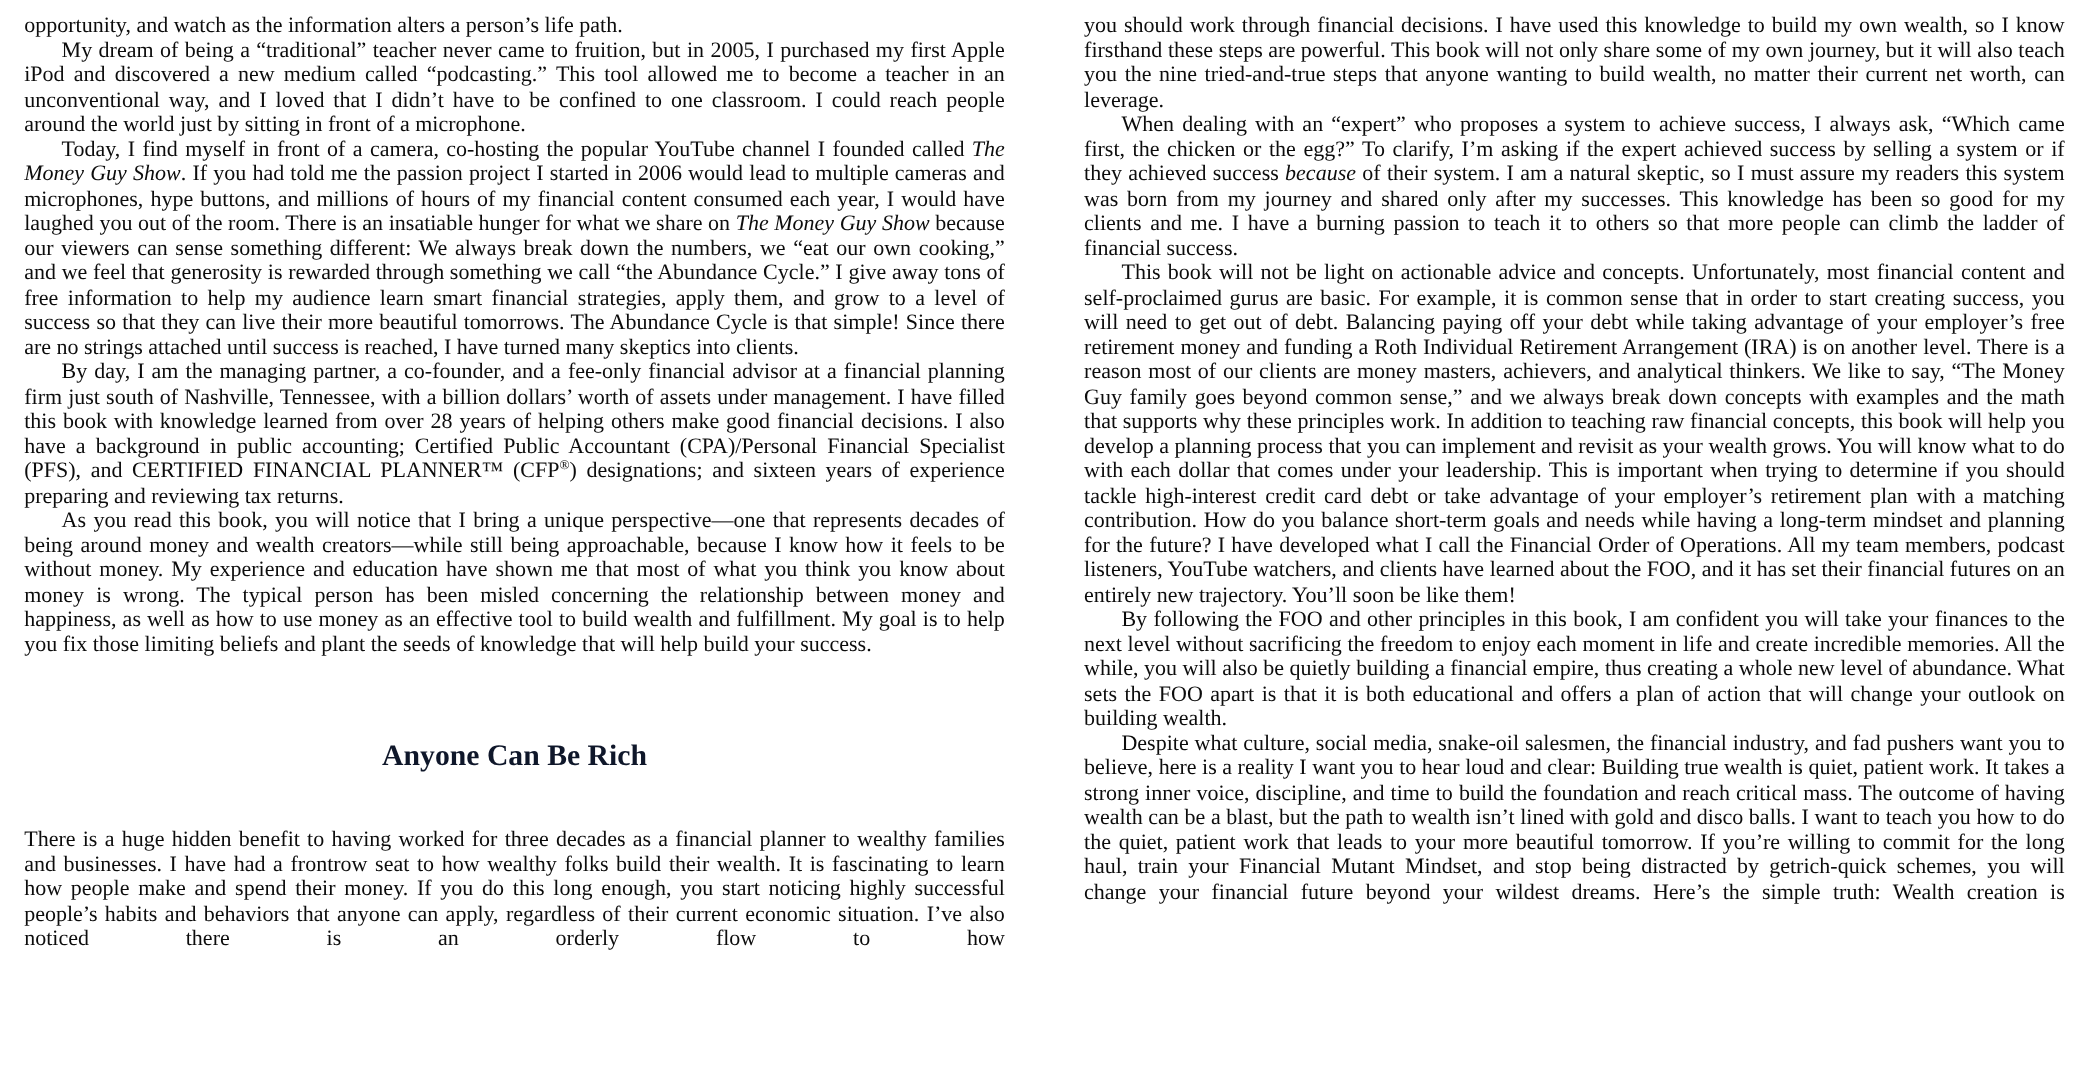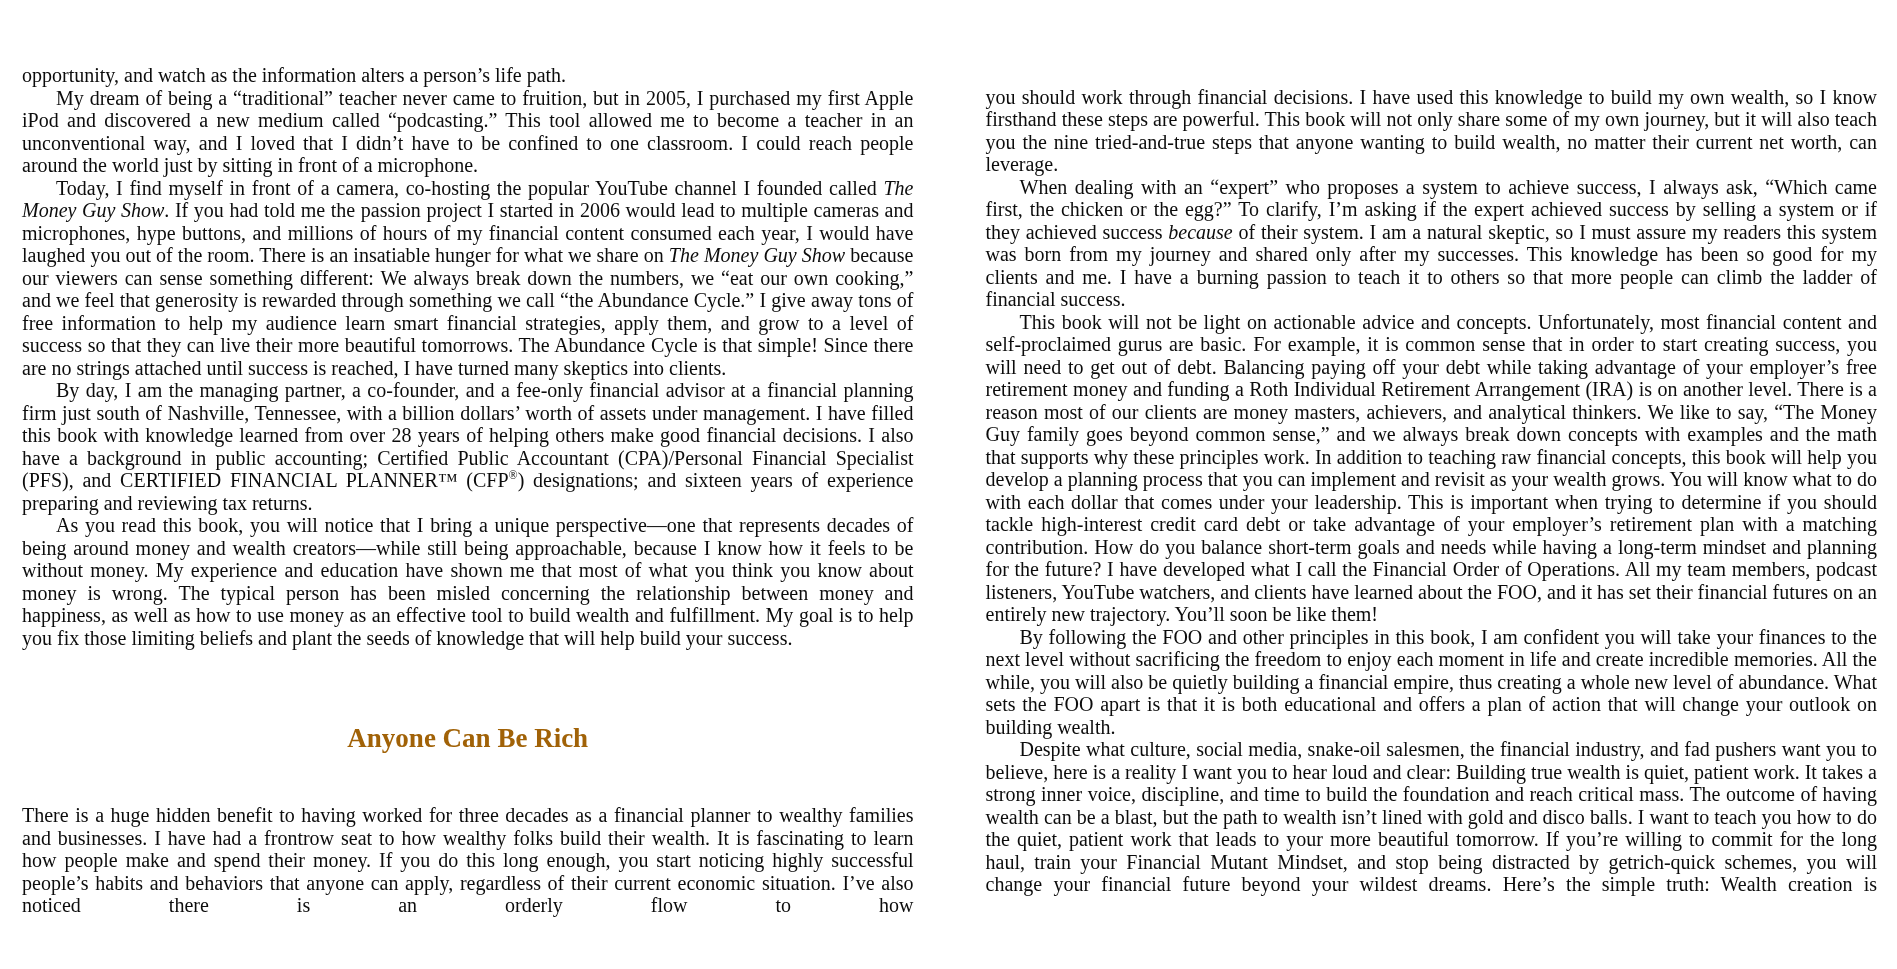--- a/index.html
+++ b/index.html
@@ -15,21 +15,20 @@
     width: 1897px;
     height: 969px;
     display: flex;
     gap: 72px;
     padding: 12px 20px 0 22px;
     font-family: "Liberation Serif", "DejaVu Serif", serif;
     font-size: 20px;
     line-height: 22.5px;
     color: #0c0c0c;
     text-align: justify;
-    align-items: center;
   }
   .page-column {
     flex: 1 1 0;
     min-width: 0;
   }
   .page-column p {
     margin: 0;
     padding: 0;
   }
   .page-column p.indent {
@@ -52,21 +51,21 @@
 </head>
 <body style="background: rgb(255, 255, 255);">
 
 <div class="spread" style="color: rgb(12, 12, 12);">
   <div class="page-column">
       <p class="">opportunity, and watch as the information alters a person’s life path.</p>
       <p class="indent">My dream of being a “traditional” teacher never came to fruition, but in 2005, I purchased my first Apple iPod and discovered a new medium called “podcasting.” This tool allowed me to become a teacher in an unconventional way, and I loved that I didn’t have to be confined to one classroom. I could reach people around the world just by sitting in front of a microphone.</p>
       <p class="indent">Today, I find myself in front of a camera, co-hosting the popular YouTube channel I founded called <i>The Money Guy Show</i>. If you had told me the passion project I started in 2006 would lead to multiple cameras and microphones, hype buttons, and millions of hours of my financial content consumed each year, I would have laughed you out of the room. There is an insatiable hunger for what we share on <i>The Money Guy Show</i> because our viewers can sense something different: We always break down the numbers, we “eat our own cooking,” and we feel that generosity is rewarded through something we call “the Abundance Cycle.” I give away tons of free information to help my audience learn smart financial strategies, apply them, and grow to a level of success so that they can live their more beautiful tomorrows. The Abundance Cycle is that simple! Since there are no strings attached until success is reached, I have turned many skeptics into clients.</p>
       <p class="indent">By day, I am the managing partner, a co-founder, and a fee-only financial advisor at a financial planning firm just south of Nashville, Tennessee, with a billion dollars’ worth of assets under management. I have filled this book with knowledge learned from over 28 years of helping others make good financial decisions. I also have a background in public accounting; Certified Public Accountant (CPA)/Personal Financial Specialist (PFS), and CERTIFIED FINANCIAL PLANNER™ (CFP<sup>®</sup>) designations; and sixteen years of experience preparing and reviewing tax returns.</p>
       <p class="indent">As you read this book, you will notice that I bring a unique perspective—one that represents decades of being around money and wealth creators—while still being approachable, because I know how it feels to be without money. My experience and education have shown me that most of what you think you know about money is wrong. The typical person has been misled concerning the relationship between money and happiness, as well as how to use money as an effective tool to build wealth and fulfillment. My goal is to help you fix those limiting beliefs and plant the seeds of knowledge that will help build your success.</p>
-      <h2 class="section-heading" style="color: #a16207;">Anyone Can Be Rich</h2>
+      <h2 class="section-heading" style="color: #0f172a;">Anyone Can Be Rich</h2>
       <p class=" justify-last">There is a huge hidden benefit to having worked for three decades as a financial planner to wealthy families and businesses. I have had a frontrow seat to how wealthy folks build their wealth. It is fascinating to learn how people make and spend their money. If you do this long enough, you start noticing highly successful people’s habits and behaviors that anyone can apply, regardless of their current economic situation. I’ve also noticed there is an orderly flow to how</p>
     </div>
   <div class="page-column">
       <p class="">you should work through financial decisions. I have used this knowledge to build my own wealth, so I know firsthand these steps are powerful. This book will not only share some of my own journey, but it will also teach you the nine tried-and-true steps that anyone wanting to build wealth, no matter their current net worth, can leverage.</p>
       <p class="indent">When dealing with an “expert” who proposes a system to achieve success, I always ask, “Which came first, the chicken or the egg?” To clarify, I’m asking if the expert achieved success by selling a system or if they achieved success <i>because</i> of their system. I am a natural skeptic, so I must assure my readers this system was born from my journey and shared only after my successes. This knowledge has been so good for my clients and me. I have a burning passion to teach it to others so that more people can climb the ladder of financial success.</p>
       <p class="indent">This book will not be light on actionable advice and concepts. Unfortunately, most financial content and self-proclaimed gurus are basic. For example, it is common sense that in order to start creating success, you will need to get out of debt. Balancing paying off your debt while taking advantage of your employer’s free retirement money and funding a Roth Individual Retirement Arrangement (IRA) is on another level. There is a reason most of our clients are money masters, achievers, and analytical thinkers. We like to say, “The Money Guy family goes beyond common sense,” and we always break down concepts with examples and the math that supports why these principles work. In addition to teaching raw financial concepts, this book will help you develop a planning process that you can implement and revisit as your wealth grows. You will know what to do with each dollar that comes under your leadership. This is important when trying to determine if you should tackle high-interest credit card debt or take advantage of your employer’s retirement plan with a matching contribution. How do you balance short-term goals and needs while having a long-term mindset and planning for the future? I have developed what I call the Financial Order of Operations. All my team members, podcast listeners, YouTube watchers, and clients have learned about the FOO, and it has set their financial futures on an entirely new trajectory. You’ll soon be like them!</p>
       <p class="indent">By following the FOO and other principles in this book, I am confident you will take your finances to the next level without sacrificing the freedom to enjoy each moment in life and create incredible memories. All the while, you will also be quietly building a financial empire, thus creating a whole new level of abundance. What sets the FOO apart is that it is both educational and offers a plan of action that will change your outlook on building wealth.</p>
       <p class="indent justify-last">Despite what culture, social media, snake-oil salesmen, the financial industry, and fad pushers want you to believe, here is a reality I want you to hear loud and clear: Building true wealth is quiet, patient work. It takes a strong inner voice, discipline, and time to build the foundation and reach critical mass. The outcome of having wealth can be a blast, but the path to wealth isn’t lined with gold and disco balls. I want to teach you how to do the quiet, patient work that leads to your more beautiful tomorrow. If you’re willing to commit for the long haul, train your Financial Mutant Mindset, and stop being distracted by getrich-quick schemes, you will change your financial future beyond your wildest dreams. Here’s the simple truth: Wealth creation is</p>
     </div>
 </div>

